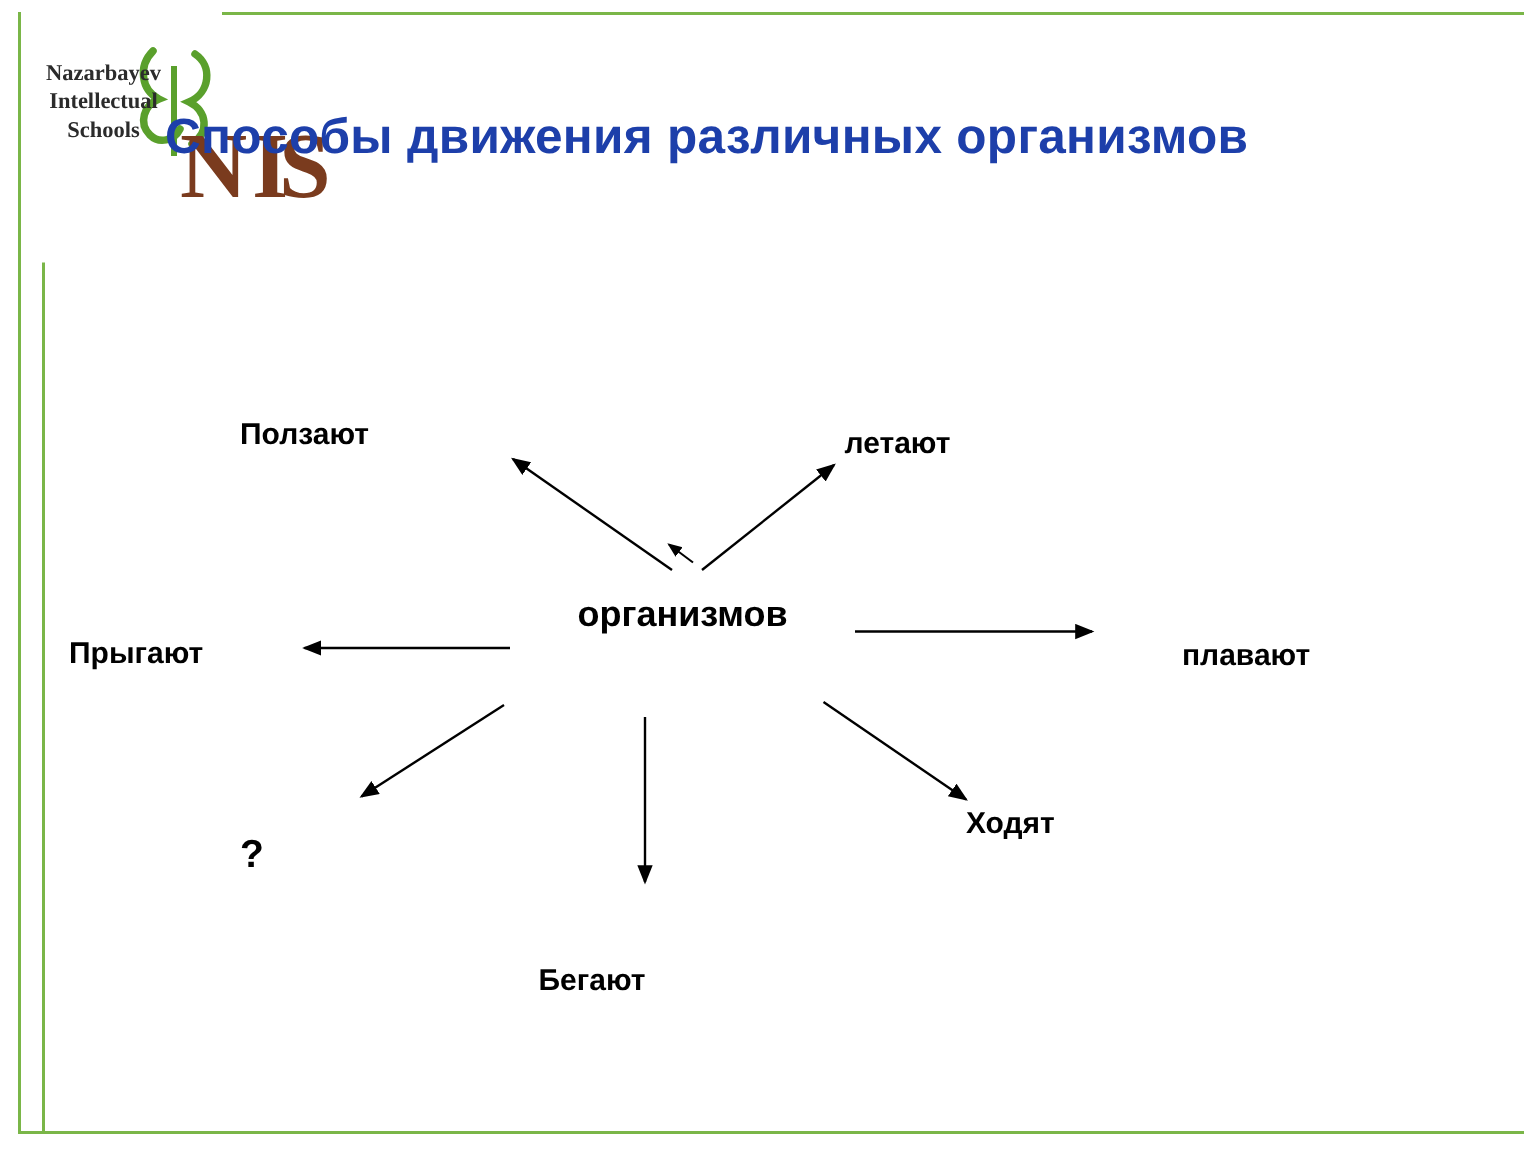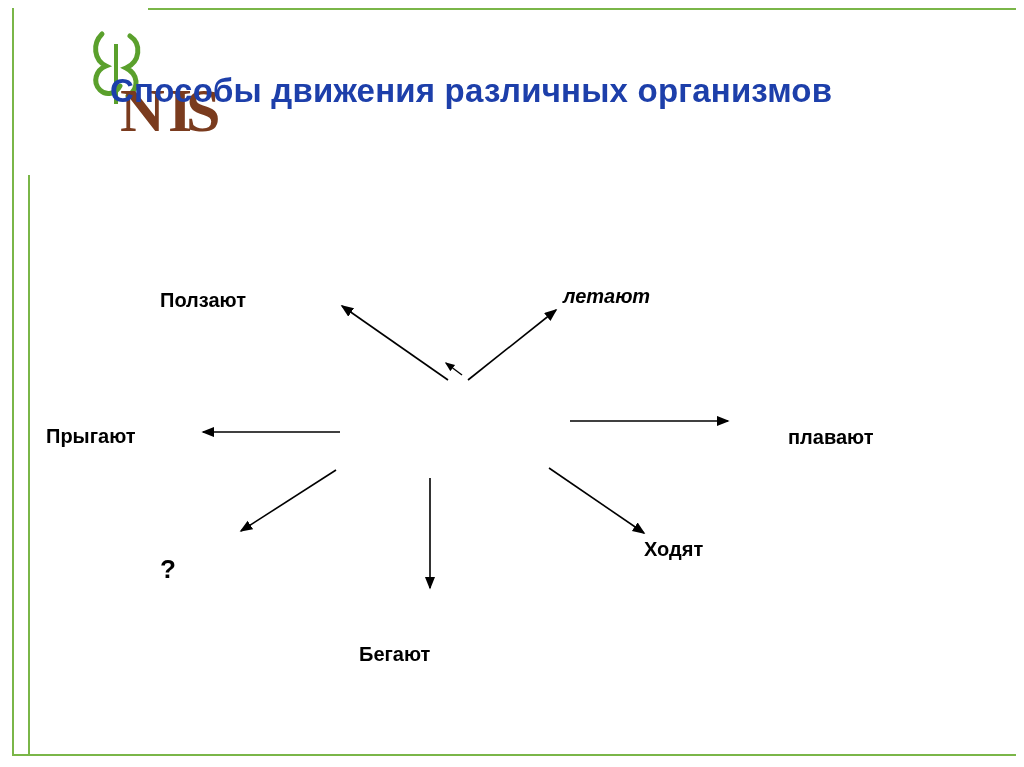--- a/index.html
+++ b/index.html
@@ -101,22 +101,22 @@
     left: 345px;
     top: 393px;
     width: 220px;
     text-align: center;
     font-size: 24px;
     line-height: 34px;
   }
   .lbl {
     font-size: 20px;
   }
-  .lbl-polzayut  { left: 160px; top: 289px; text-align: center; }
-  .lbl-letayut   { left: 563px; top: 285px; font-style: italic; }
+  .lbl-polzayut  { left: 160px; top: 279px; text-align: center; }
+  .lbl-letayut   { left: 563px; top: 285px; }
   .lbl-prygayut  { left: 46px;  top: 425px; }
   .lbl-plavayut  { left: 788px; top: 426px; }
   .lbl-question  { left: 160px; top: 554px; font-size: 26px; }
   .lbl-hodyat    { left: 644px; top: 538px; }
   .lbl-begayut   { left: 359px; top: 613px; margin-top: 30px; }
 
   svg.arrows {
     position: absolute;
     left: 0;
     top: 0;
@@ -137,20 +137,25 @@
   <svg width="230" height="110" viewBox="0 0 230 110">
 
     <path d="M92 8 C82 18, 84 34, 96 40 C86 44, 82 56, 90 64 C96 70, 106 68, 110 60" fill="none" stroke="#5aa02c" stroke-width="5" stroke-linecap="round"></path>
     <path d="M120 10 C132 18, 130 36, 116 42 C128 48, 130 62, 118 70" fill="none" stroke="#5aa02c" stroke-width="5" stroke-linecap="round"></path>
     <path d="M106 18 C106 34, 106 52, 106 78" fill="none" stroke="#5aa02c" stroke-width="4"></path>
 
     <text x="110" y="105" font-family="Liberation Serif, serif" font-size="62" font-weight="bold" fill="#7a3b1e">N</text>
     <text x="158" y="105" font-family="Liberation Serif, serif" font-size="62" font-weight="bold" fill="#7a3b1e">I</text>
     <text x="176" y="105" font-family="Liberation Serif, serif" font-size="62" font-weight="bold" fill="#7a3b1e">S</text>
   </svg>
+  <div class="logo-text">
+    <div>Nazarbayev</div>
+    <div>Intellectual</div>
+    <div>Schools</div>
+  </div>
 </div>
 
 <div class="slide-title">Способы движения различных организмов</div>
 
 <div class="diagram">
 
   <svg class="arrows">
     <defs>
       <marker id="ah" markerWidth="9" markerHeight="9" refX="7" refY="3.2" orient="auto" markerUnits="strokeWidth">
         <path d="M0,0 L8,3.2 L0,6.4 z" fill="#000000"></path>
@@ -171,20 +176,21 @@
     <line x1="570" y1="421" x2="728" y2="421" stroke="#000" stroke-width="1.6" marker-end="url(#ah)"></line>
 
     <line x1="336" y1="470" x2="241" y2="531" stroke="#000" stroke-width="1.6" marker-end="url(#ah)"></line>
 
     <line x1="549" y1="468" x2="644" y2="533" stroke="#000" stroke-width="1.6" marker-end="url(#ah)"></line>
 
     <line x1="430" y1="478" x2="430" y2="588" stroke="#000" stroke-width="1.6" marker-end="url(#ah)"></line>
   </svg>
 
   <div class="node center-node">
+    <div>организмов</div>
   </div>
 
   <div class="node lbl lbl-polzayut">Ползают</div>
   <div class="node lbl lbl-letayut">летают</div>
   <div class="node lbl lbl-prygayut">Прыгают</div>
   <div class="node lbl lbl-plavayut">плавают</div>
   <div class="node lbl lbl-question">?</div>
   <div class="node lbl lbl-hodyat">Ходят</div>
   <div class="node lbl lbl-begayut">Бегают</div>
 </div>

